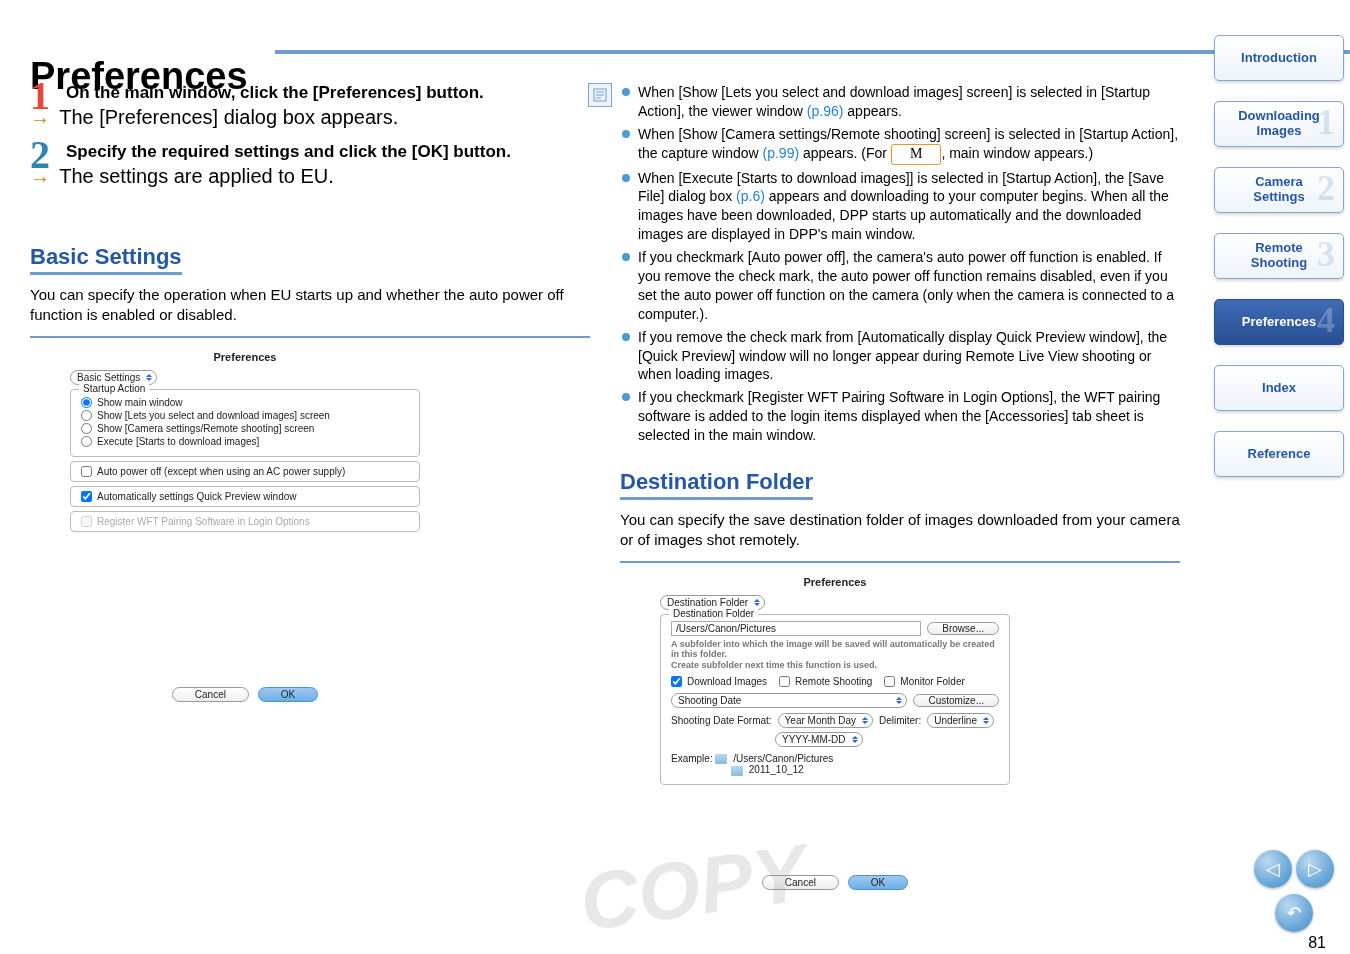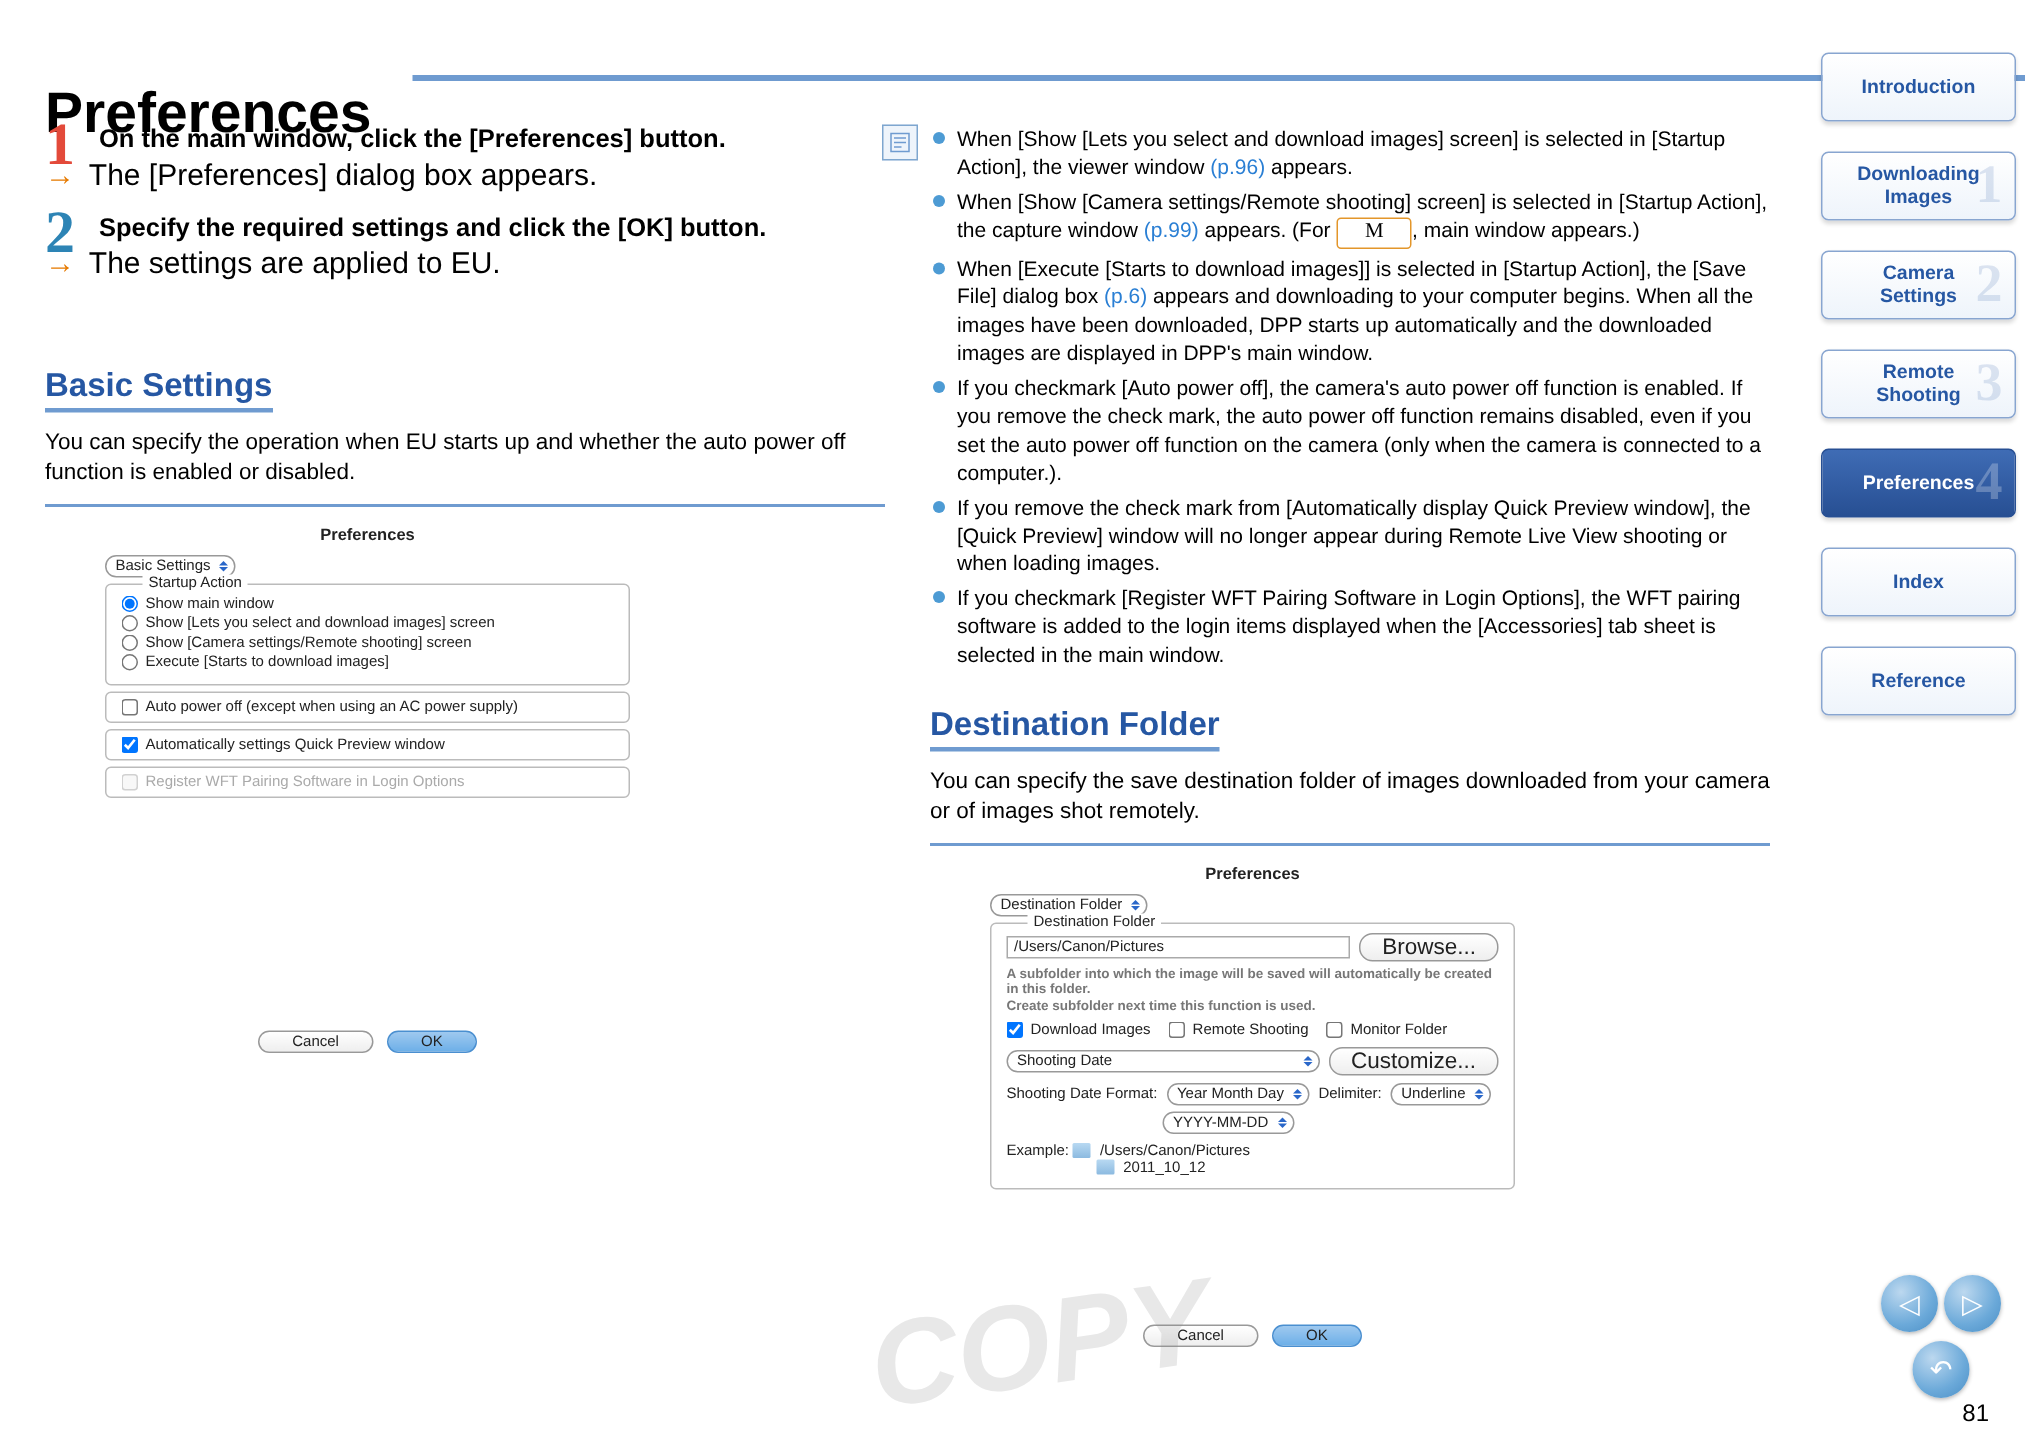--- a/index.html
+++ b/index.html
@@ -108,21 +108,21 @@
   .macselect::after  { bottom: 3px; border-top: 3px solid #2a67c9; }
   .groupbox {
     border: 1px solid #bbb;
     border-radius: 4px;
     padding: 6px 10px 8px;
     margin: 4px 10px;
     position: relative;
   }
   .group-legend {
     position: absolute;
-    top: -7px; left: 24px;
+    top: -7px; left: 8px;
     background: #fff;
     padding: 0 4px;
     font-size: 10px;
   }
   .radiorow, .checkrow { display: flex; align-items: center; gap: 5px; padding: 1px 0; font-size: 10px; }
   .radiorow input, .checkrow input { margin: 0; width: 11px; height: 11px; }
   .dlg-btns { text-align: center; padding: 8px 0 4px; }
   .macbtn {
     display: inline-block;
     border: 1px solid #999;
@@ -204,21 +204,21 @@
     border: 1px solid #aaa;
     padding: 1px 4px;
     font-size: 10px;
     display: inline-block;
   }
   .btn-pill {
     display: inline-block;
     border: 1px solid #999;
     border-radius: 9px;
     padding: 0 14px;
-    font-size: 15px;
+    font-size: 10px;
     background: linear-gradient(#fff, #eee);
   }
   .hint { color: #777; font-size: 9px; line-height: 1.2; font-weight: bold; }
   .folder-icon { display: inline-block; width: 12px; height: 10px; background: linear-gradient(#b8d9f2, #8cbae0); border-radius: 1px; vertical-align: middle; margin-right: 3px; }
 
   
   .sidebar {
     position: absolute;
     right: 6px;
     top: 35px;

